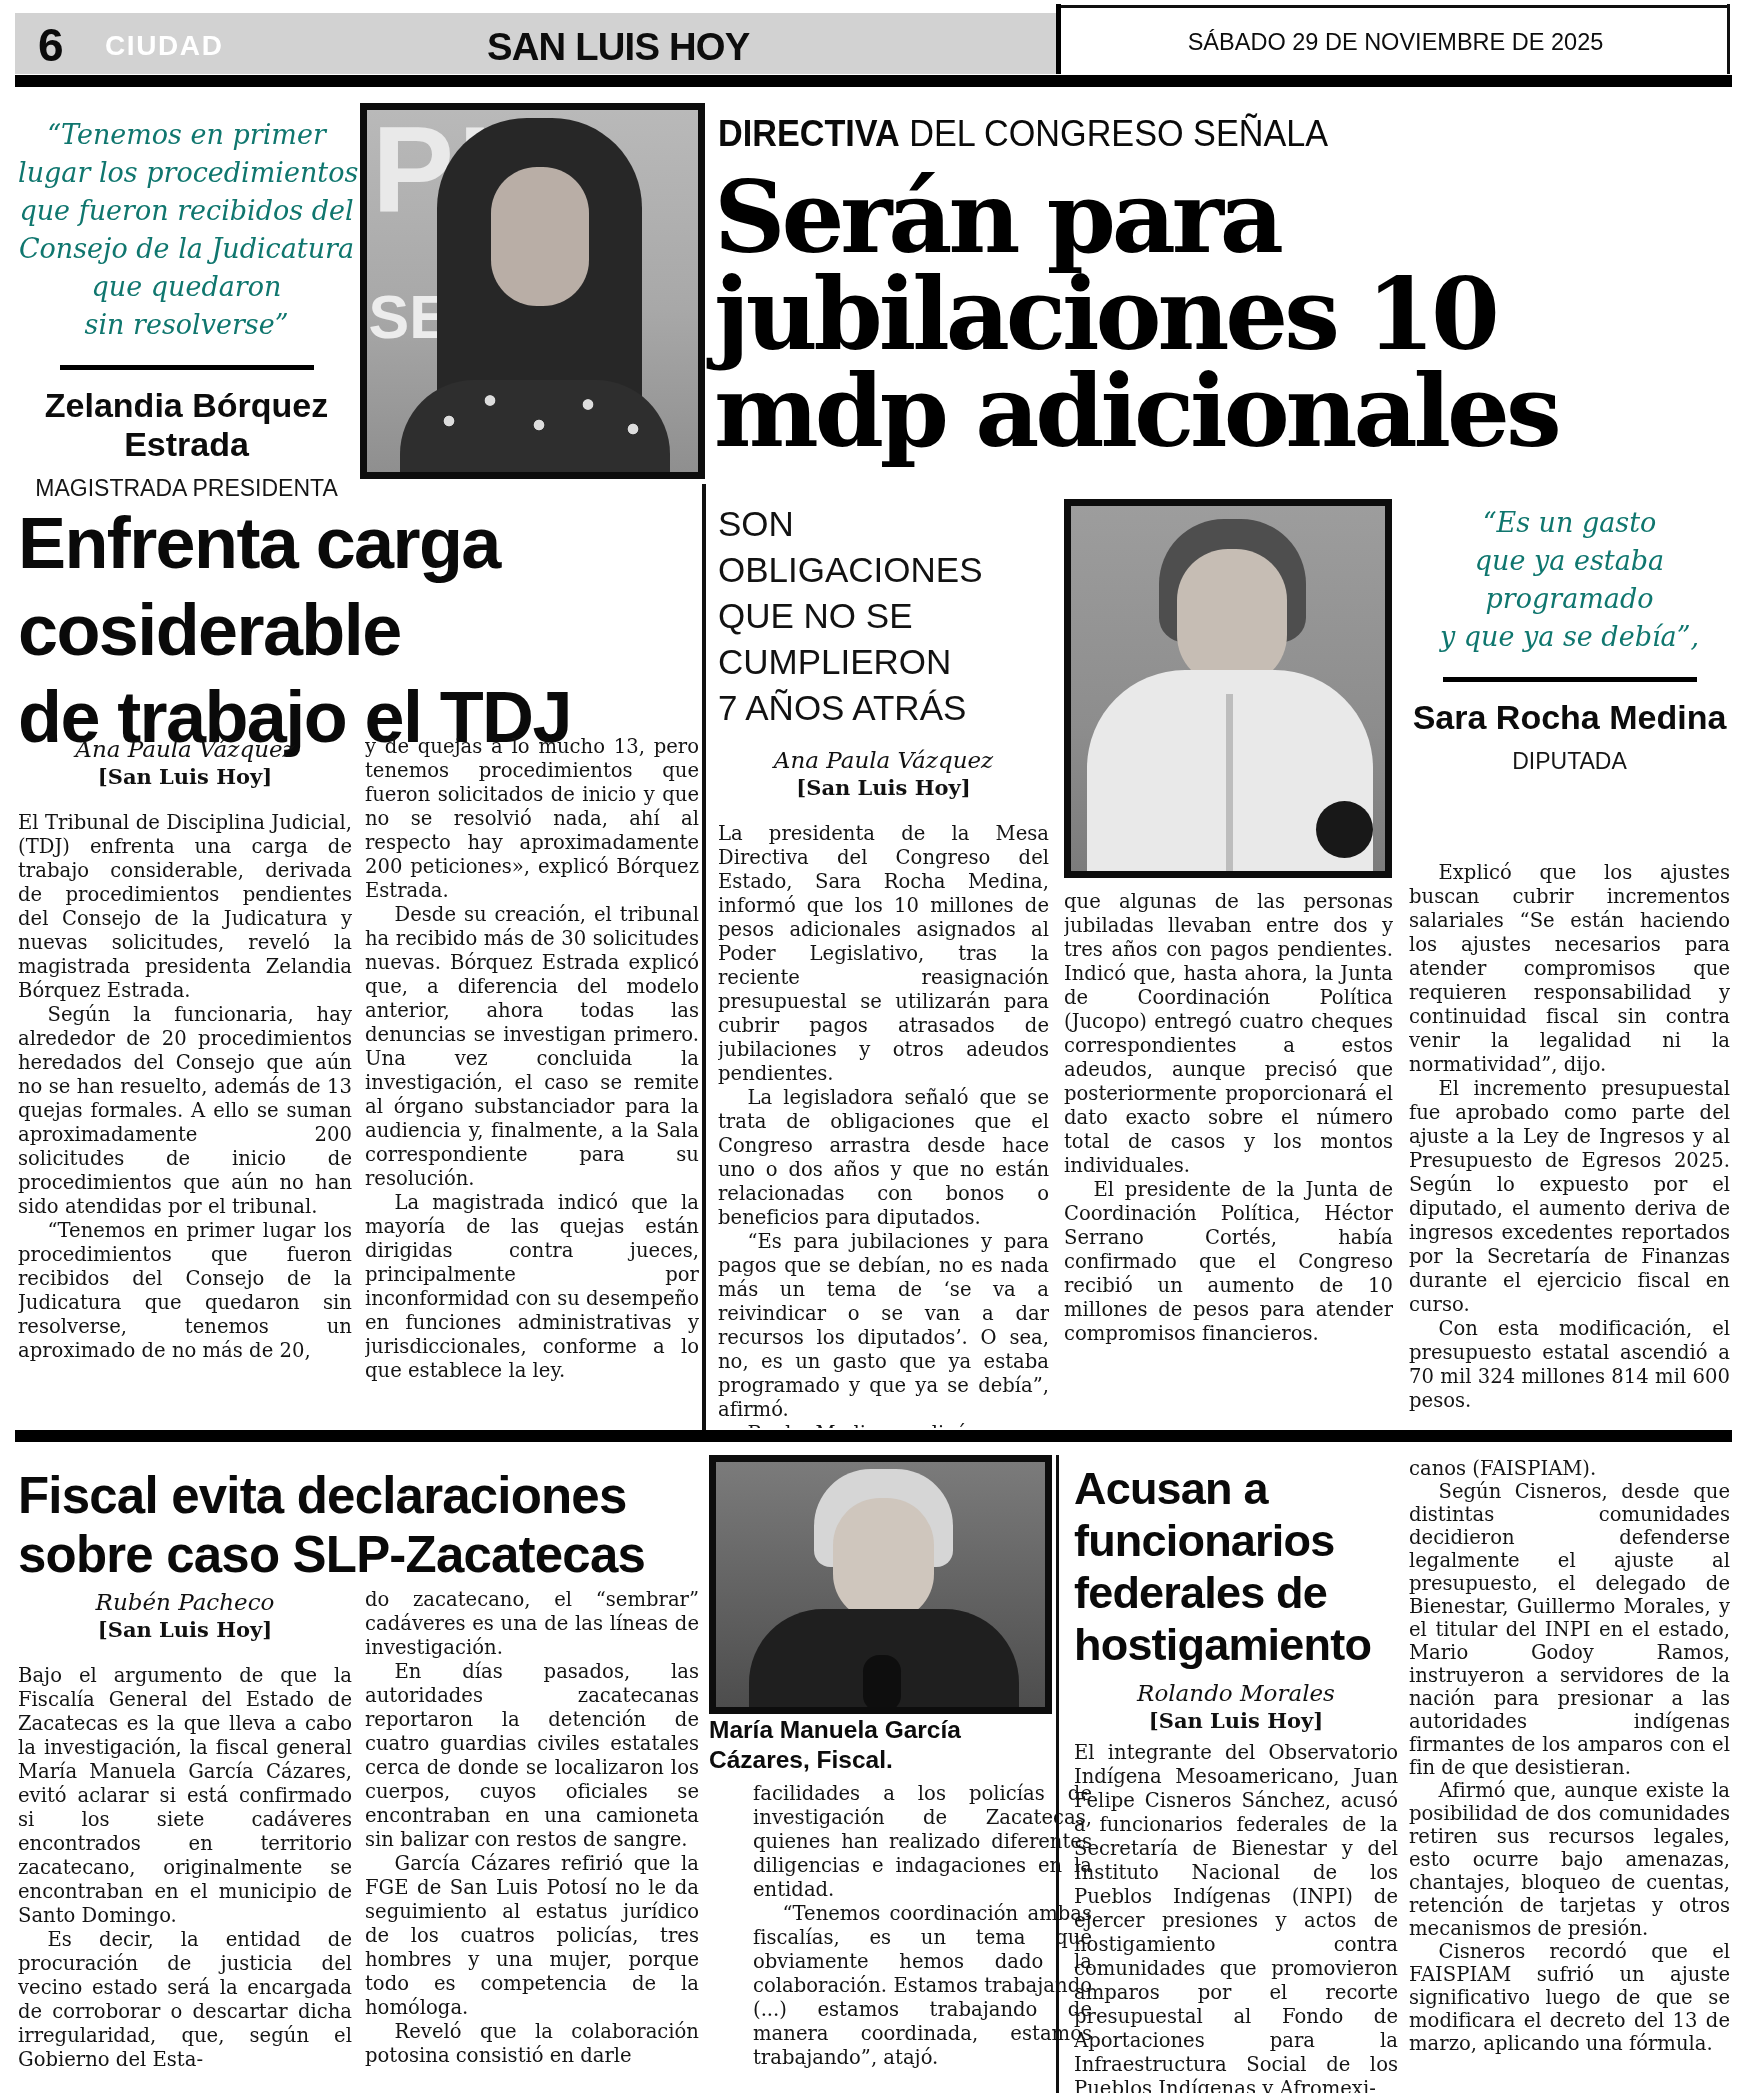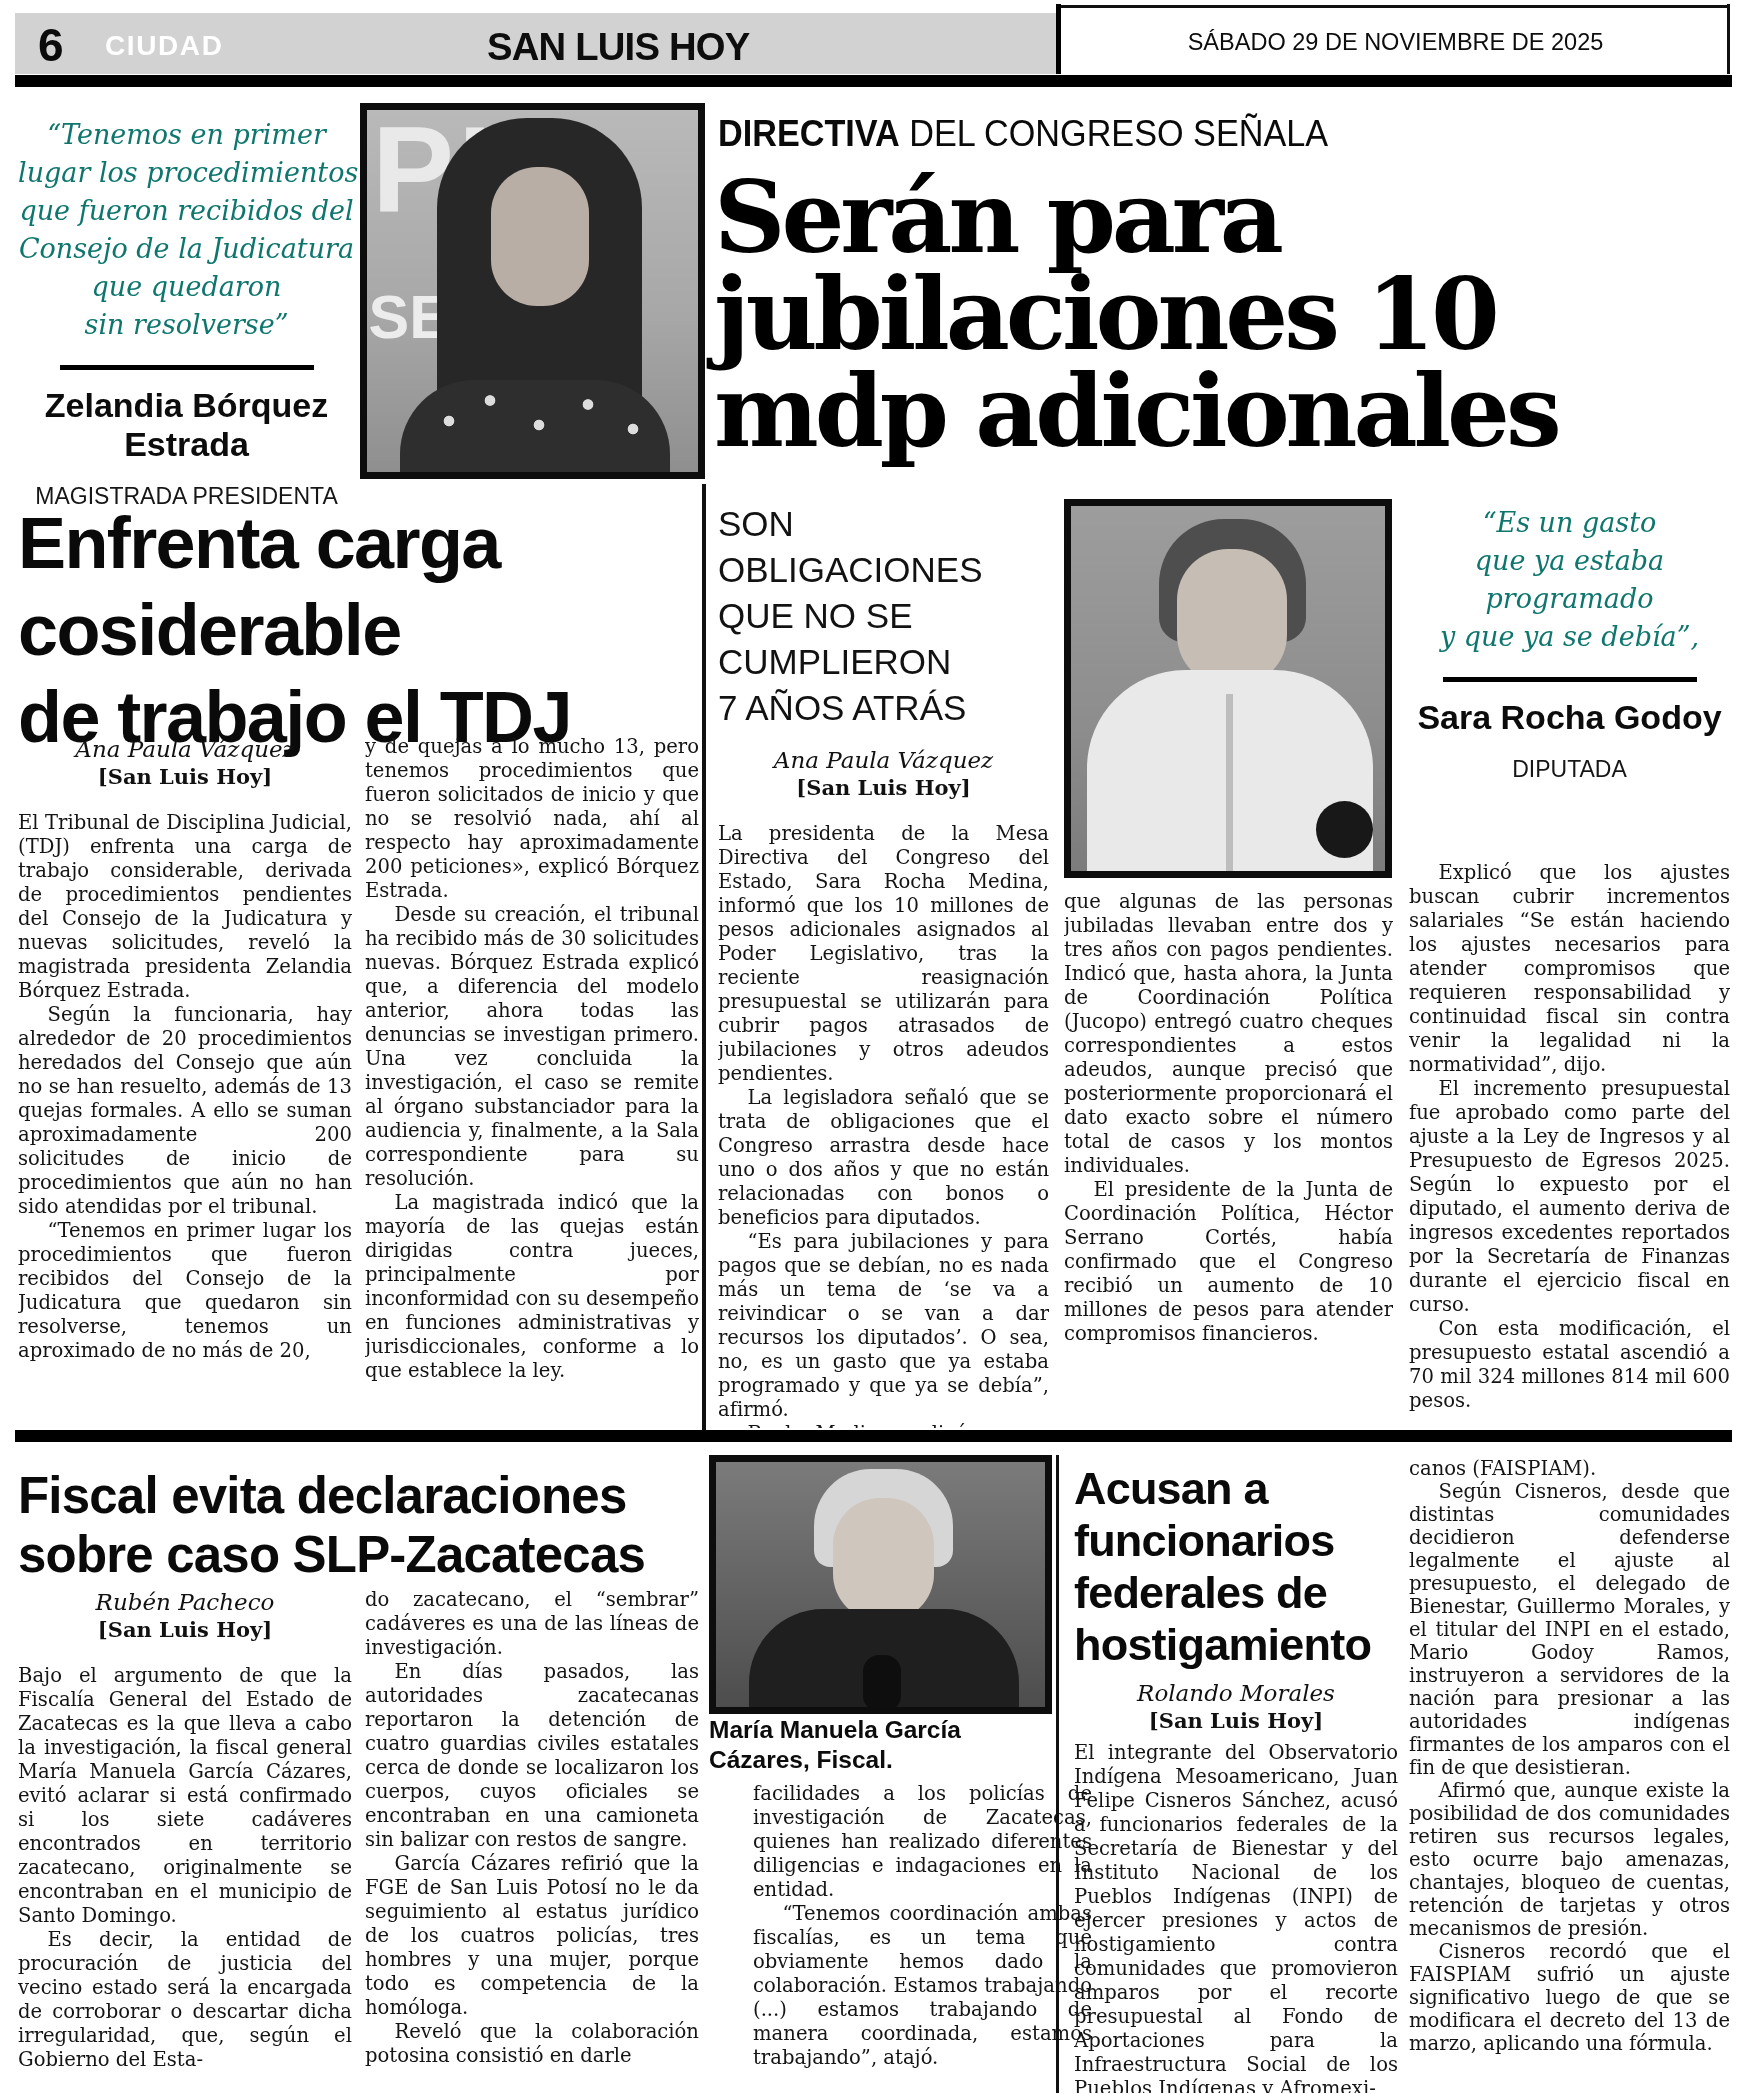--- a/index.html
+++ b/index.html
@@ -22,21 +22,21 @@
   
   .vrule-top{left:702px;top:484px;width:4.1px;height:946px;background:#101010;}
   .big-divider{left:14.7px;top:1430px;width:1717px;height:12.3px;background:#000;}
   .vrule-bottom{left:1056px;top:1455px;width:3.3px;height:638px;background:#101010;}
   
   .pq{text-align:center;font-style:italic;font-size:27px;line-height:38px;color:#0f766e;}
   .pq-line{white-space:nowrap;}
   .pq-rule{height:4.9px;background:#000;margin:21px auto 16.4px auto;width:254px;}
   .pq-name{font-family:"Liberation Sans",sans-serif;font-weight:bold;font-size:34px;line-height:39px;
            text-align:center;color:#0c0c0c;}
-  .pq-role{font-family:"Liberation Sans",sans-serif;font-size:23px;text-align:center;margin-top:19px;color:#161616;}
+  .pq-role{font-family:"Liberation Sans",sans-serif;font-size:23px;text-align:center;margin-top:11px;color:#161616;}
   
   .hl-tdj{left:18px;top:500px;width:684px;font-family:"Liberation Sans",sans-serif;font-weight:bold;
           font-size:72px;line-height:87px;letter-spacing:-1.6px;color:#0a0a0a;}
   .kicker{left:718px;top:113px;width:1007px;font-family:"Liberation Sans",sans-serif;font-size:36px;
           color:#0a0a0a;transform:scaleX(0.95);transform-origin:left;}
   .kicker b{font-weight:bold;}
   .hl-big{left:714px;top:169px;width:1023px;font-family:"DejaVu Serif",serif;font-weight:bold;
           font-size:99px;line-height:97px;letter-spacing:-4.1px;color:#000;}
   .deck{left:718px;top:501px;width:336px;font-family:"Liberation Sans",sans-serif;font-size:35px;
         line-height:46px;color:#121212;}
@@ -188,21 +188,21 @@
   </div>
 
   <div class="abs" style="left:1409px;top:504px;width:321px;">
     <div class="pq">
       <div class="pq-line">“Es un gasto</div>
       <div class="pq-line">que ya estaba</div>
       <div class="pq-line">programado</div>
       <div class="pq-line">y que ya se debía”,</div>
     </div>
     <div class="pq-rule"></div>
-    <div class="pq-name">Sara Rocha Godoy</div>
+    <div class="pq-name">Sara Rocha Medina</div>
     <div class="pq-role">DIPUTADA</div>
   </div>
 
   <div class="abs col" style="left:1409px;top:861px;width:321px;height:568px;">
     <p class="para ind">Explicó que los ajustes buscan cubrir incrementos salariales “Se están haciendo los ajustes necesarios para atender compromisos que requieren responsabilidad y continuidad fiscal sin contra venir la legalidad ni la normatividad”, dijo.</p>
     <p class="para ind">El incremento presupuestal fue aprobado como parte del ajuste a la Ley de Ingresos y al Presupuesto de Egresos 2025. Según lo expuesto por el diputado, el aumento deriva de ingresos excedentes reportados por la Secretaría de Finanzas durante el ejercicio fiscal en curso.</p>
     <p class="para ind">Con esta modificación, el presupuesto estatal ascendió a 70 mil 324 millones 814 mil 600 pesos.</p>
   </div>
 
   <div class="abs big-divider"></div>

